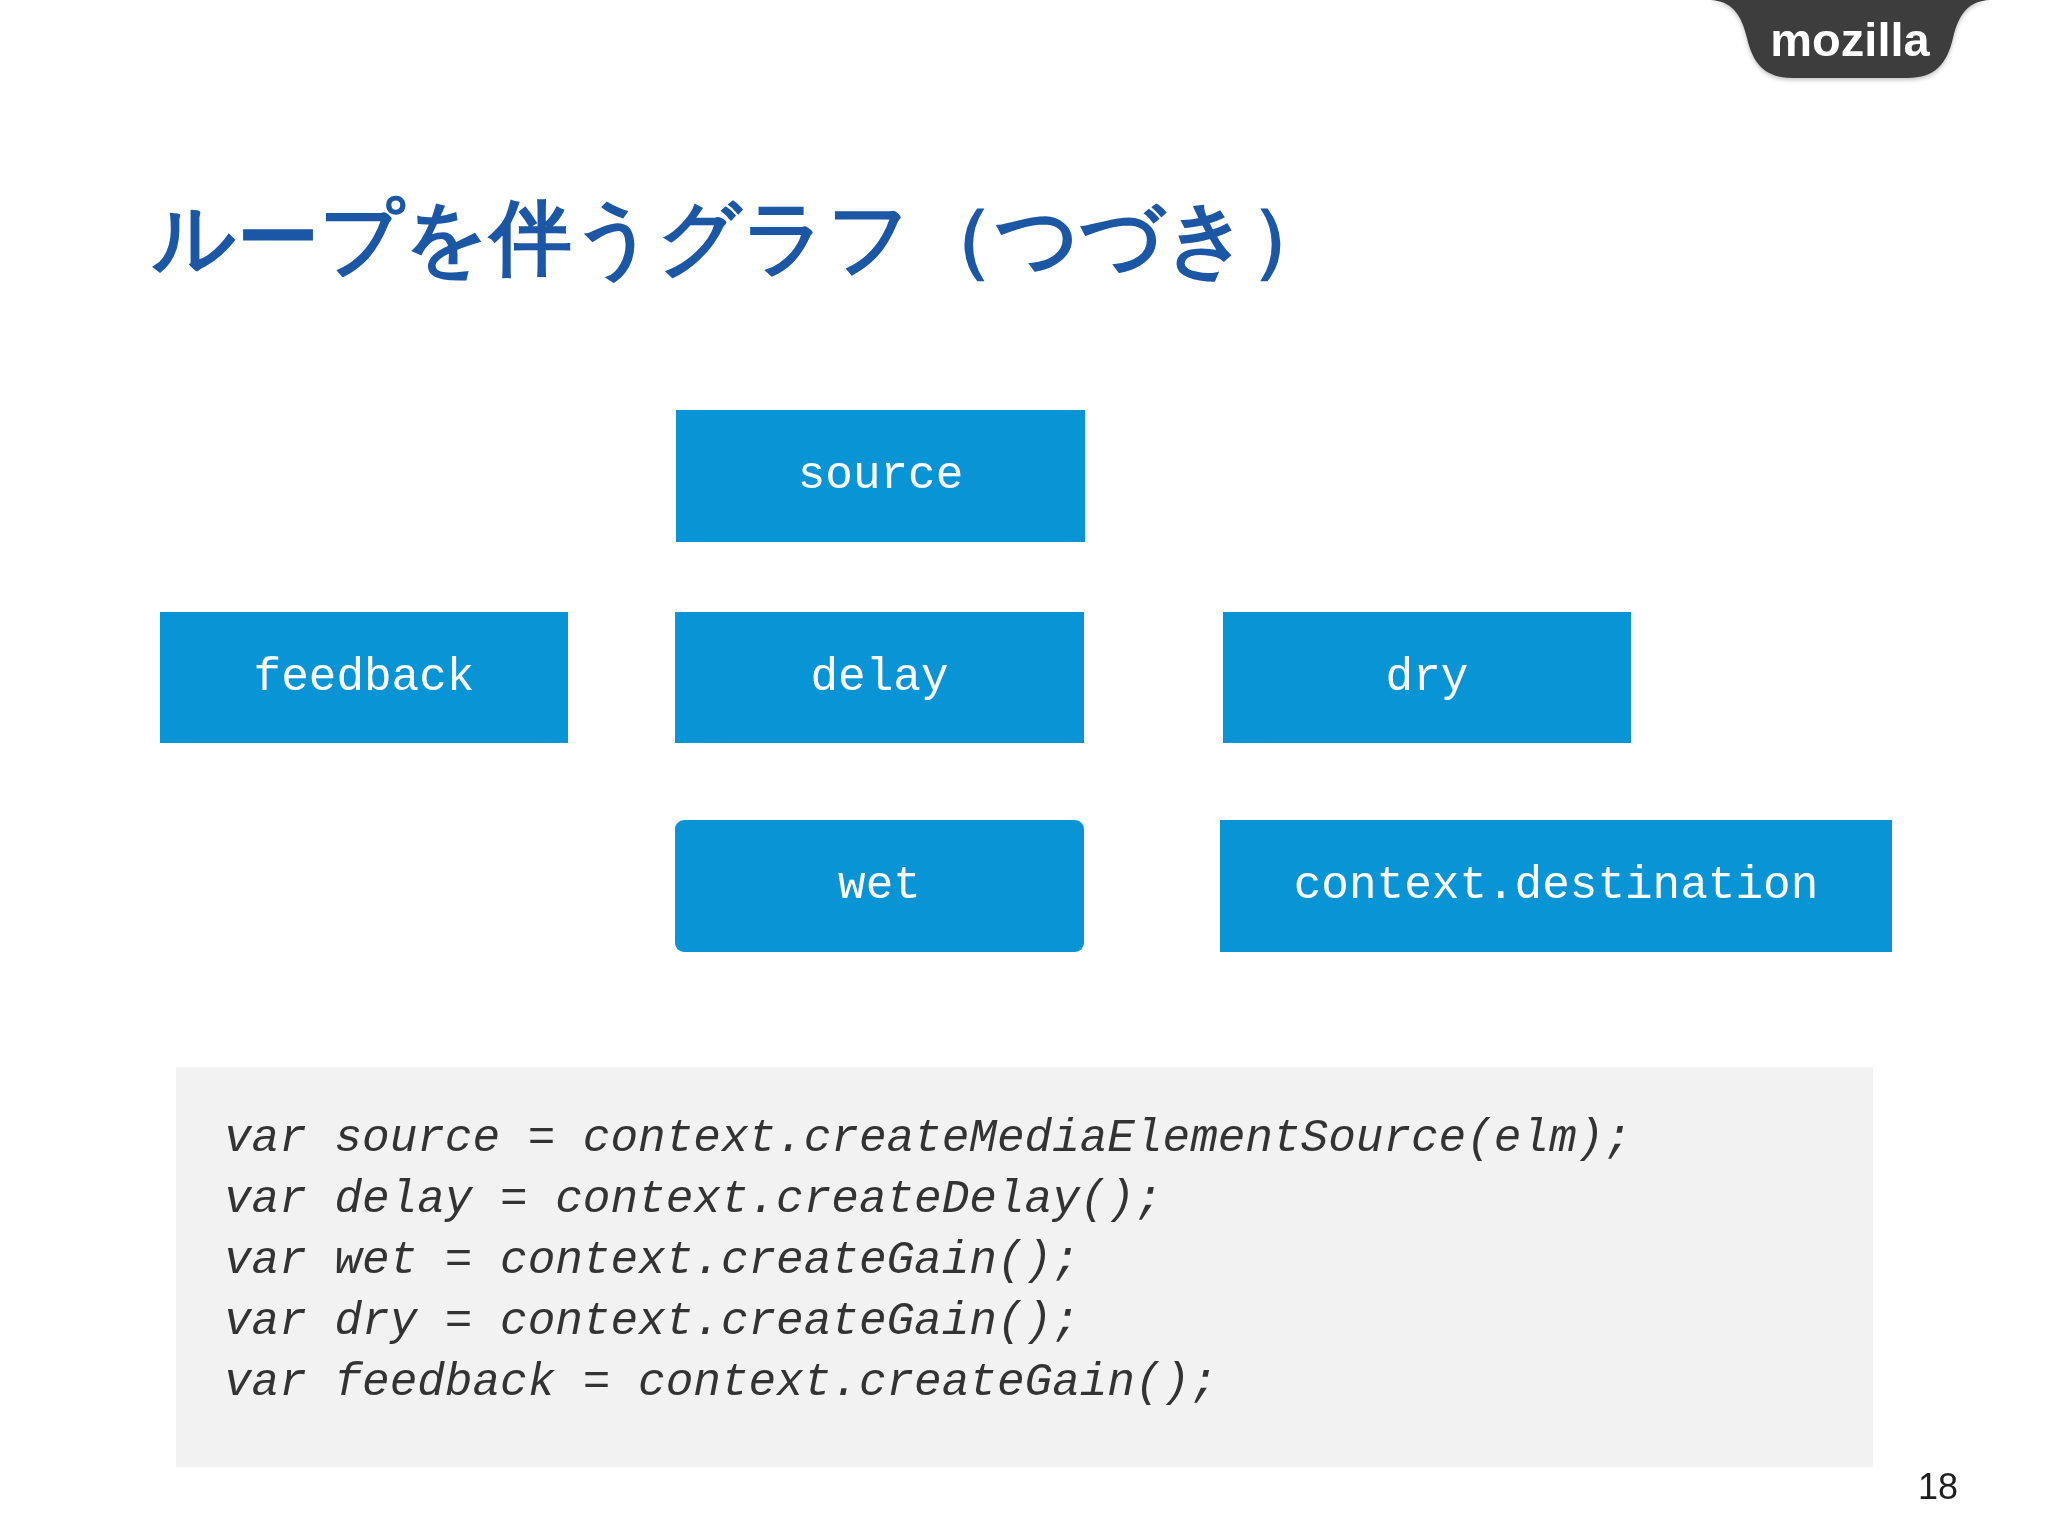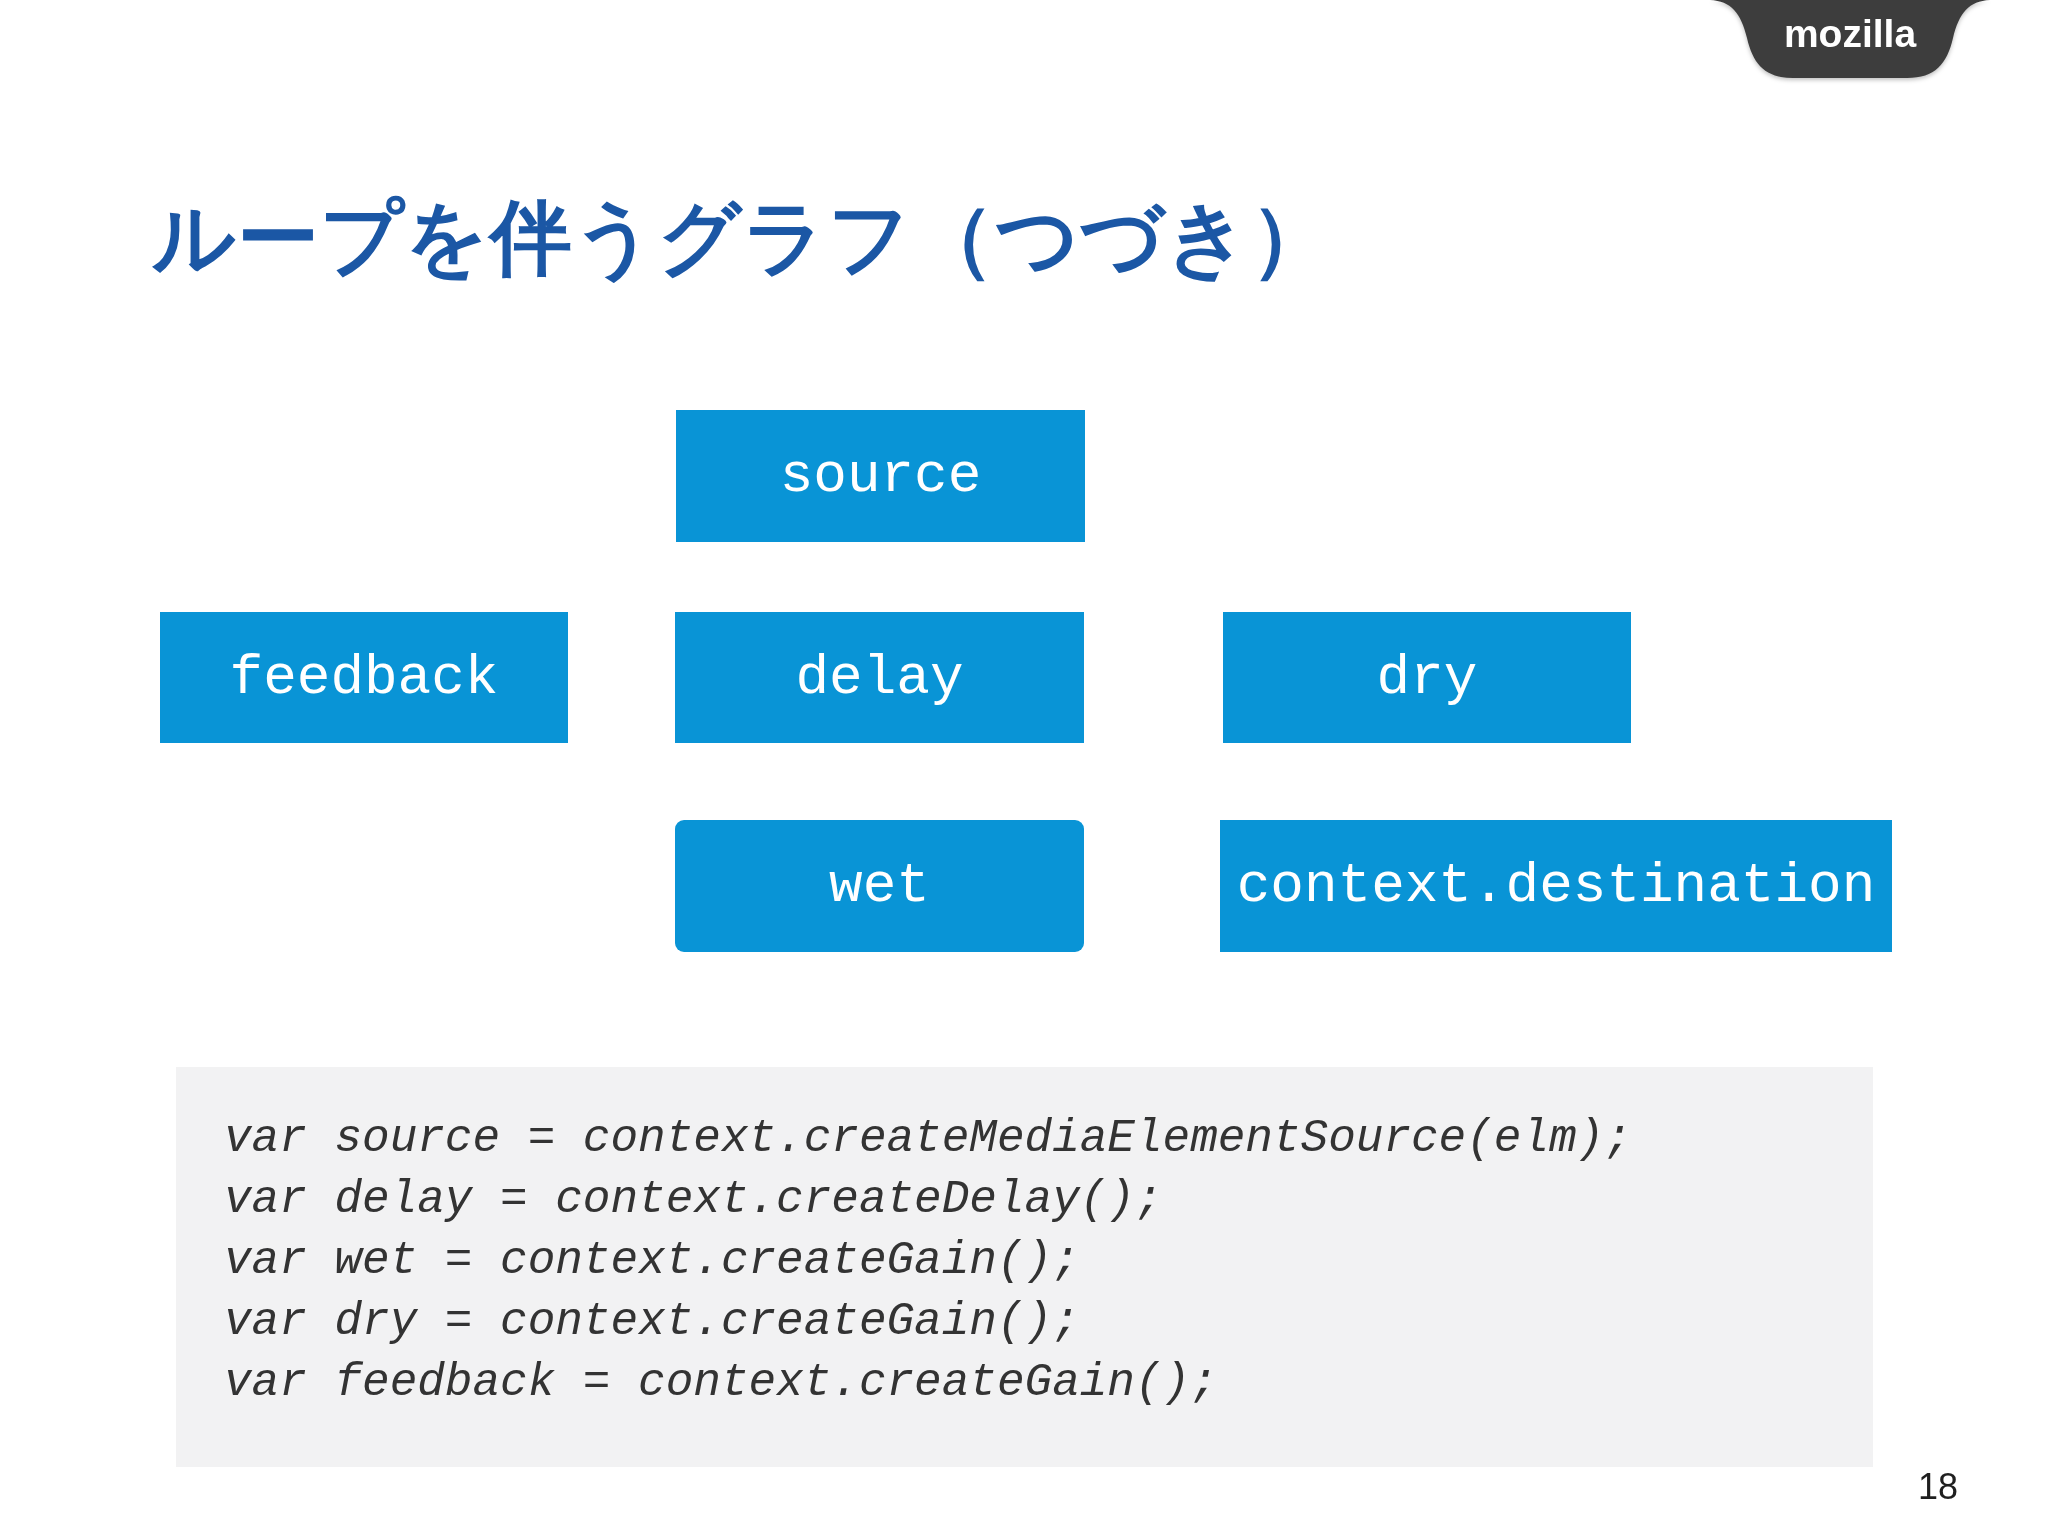--- a/index.html
+++ b/index.html
@@ -30,21 +30,21 @@
     top: 0;
     filter: drop-shadow(0 2px 2px rgba(0,0,0,0.25));
   }
   .logo-text {
     position: absolute;
     left: 0;
     top: 12px;
     width: 100%;
     text-align: center;
     color: #ffffff;
-    font-size: 39px;
+    font-size: 47px;
     font-weight: bold;
     letter-spacing: 0px;
   }
 
   
   .slide-title {
     position: absolute;
     left: 152px;
     top: 128px;
     width: 1700px;
@@ -58,21 +58,21 @@
 
   
   .node {
     position: absolute;
     background: #0994d6;
     color: #ffffff;
     display: flex;
     align-items: center;
     justify-content: center;
     font-family: "Liberation Mono", "DejaVu Sans Mono", monospace;
-    font-size: 56px;
+    font-size: 46px;
     white-space: nowrap;
   }
   #node-source      { left: 676px;  top: 410px; width: 409px; height: 132px; }
   #node-feedback    { left: 160px;  top: 612px; width: 408px; height: 131px; justify-content: center; }
   #node-delay       { left: 675px;  top: 612px; width: 409px; height: 131px; }
   #node-dry         { left: 1223px; top: 612px; width: 408px; height: 131px; }
   #node-wet         { left: 675px;  top: 820px; width: 409px; height: 132px; border-radius: 9px; }
   #node-destination { left: 1220px; top: 820px; width: 672px; height: 132px; }
 
   

